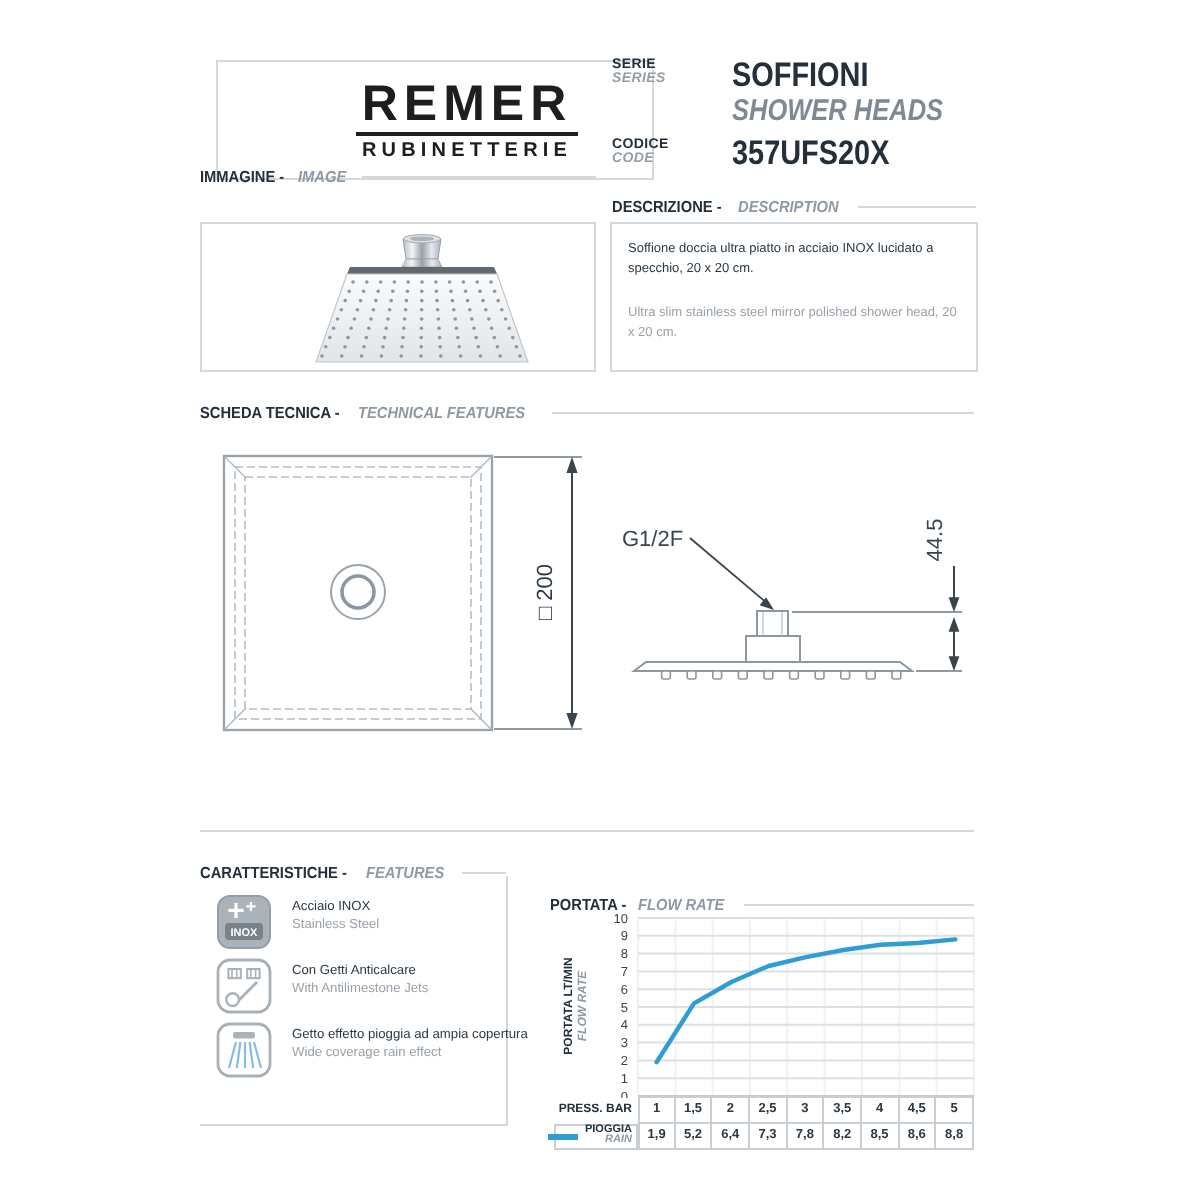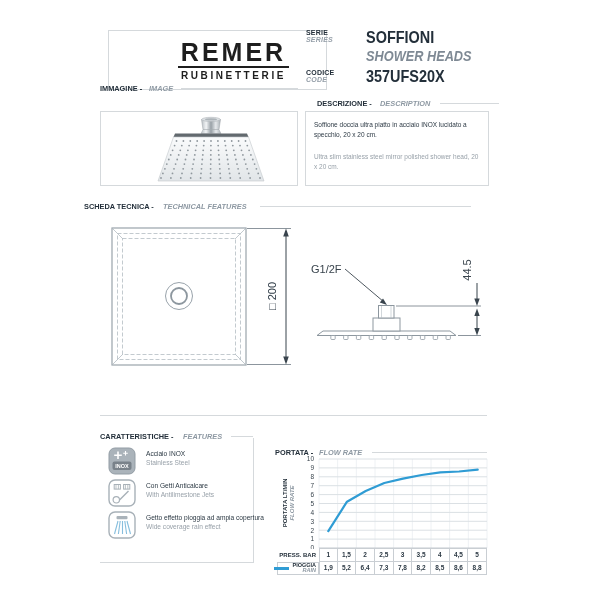--- a/index.html
+++ b/index.html
@@ -191,31 +191,31 @@
         <circle cx="149.9" cy="42.9" r="0.9" fill="#8f979d"></circle>
         <circle cx="151.8" cy="47.5" r="0.9" fill="#8f979d"></circle>
         <circle cx="153.6" cy="52.1" r="0.9" fill="#8f979d"></circle>
         <circle cx="155.4" cy="56.8" r="0.9" fill="#8f979d"></circle>
         <circle cx="157.2" cy="61.4" r="0.9" fill="#8f979d"></circle>
         <circle cx="159.0" cy="66.0" r="0.9" fill="#8f979d"></circle>
       </g>
   </svg>
 </div>
 
-<div class="abs sec-head" style="left:317px;top:99px;width:182px;">
+<div class="abs sec-head" style="left:306px;top:99px;width:182px;">
   <span class="it">DESCRIZIONE -</span>
   <span class="en">DESCRIPTION</span>
   <span class="rule"></span>
 </div>
 <div class="abs frame" style="left:305px;top:111px;width:182px;height:73px;">
   <div class="desc-it" style="margin:8px 8px 0 8px;">Soffione doccia ultra piatto in acciaio INOX lucidato a specchio, 20 x 20 cm.</div>
   <div class="desc-en" style="margin:12px 8px 0 8px;">Ultra slim stainless steel mirror polished shower head, 20 x 20 cm.</div>
 </div>
 
-<div class="abs sec-head" style="left:84px;top:202px;width:387px;">
+<div class="abs sec-head" style="left:100px;top:202px;width:387px;">
   <span class="it">SCHEDA TECNICA -</span>
   <span class="en">TECHNICAL FEATURES</span>
   <span class="rule"></span>
 </div>
 
 <svg class="abs" style="left:100px;top:215px;" width="390" height="200" viewBox="0 0 390 200">
 
   <rect x="12" y="13" width="134" height="137" fill="#ffffff" stroke="#99a3ab" stroke-width="1.2"></rect>
   <rect x="17.5" y="18.5" width="123" height="126" fill="none" stroke="#b4bcc3" stroke-width="0.8" stroke-dasharray="4 2"></rect>
   <rect x="22.5" y="23.5" width="113" height="116" fill="none" stroke="#b4bcc3" stroke-width="0.8" stroke-dasharray="4 2"></rect>

